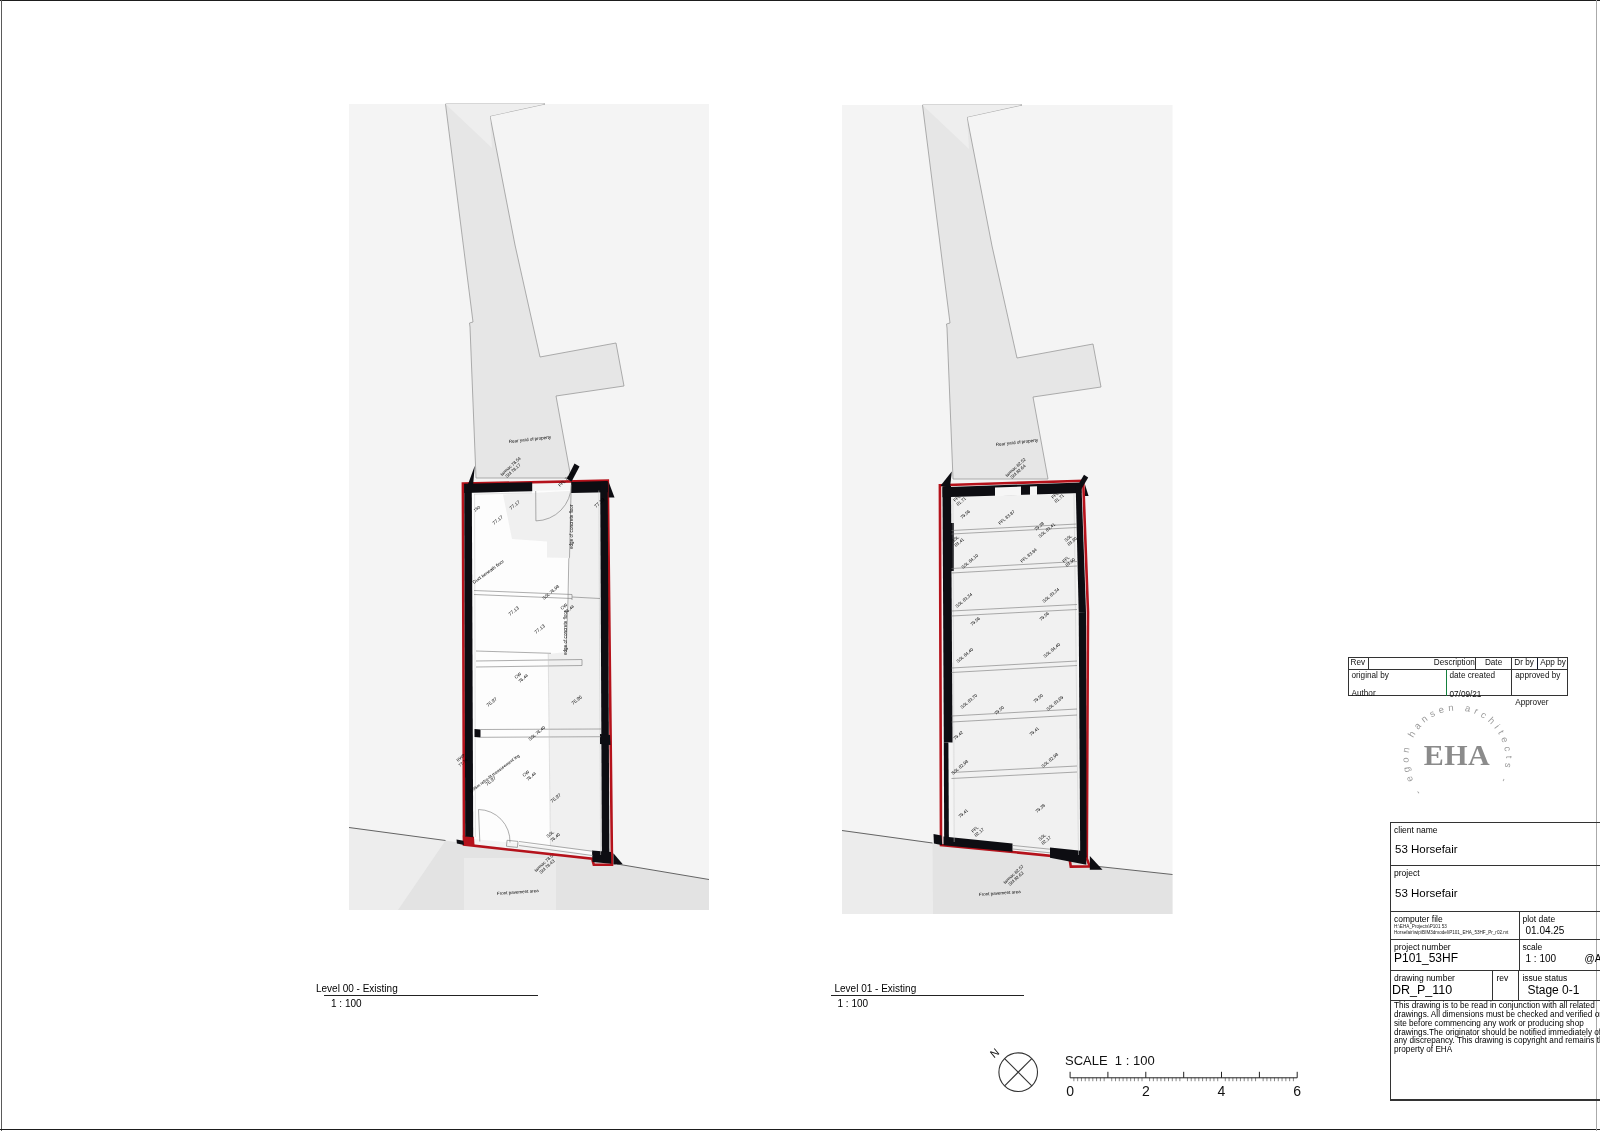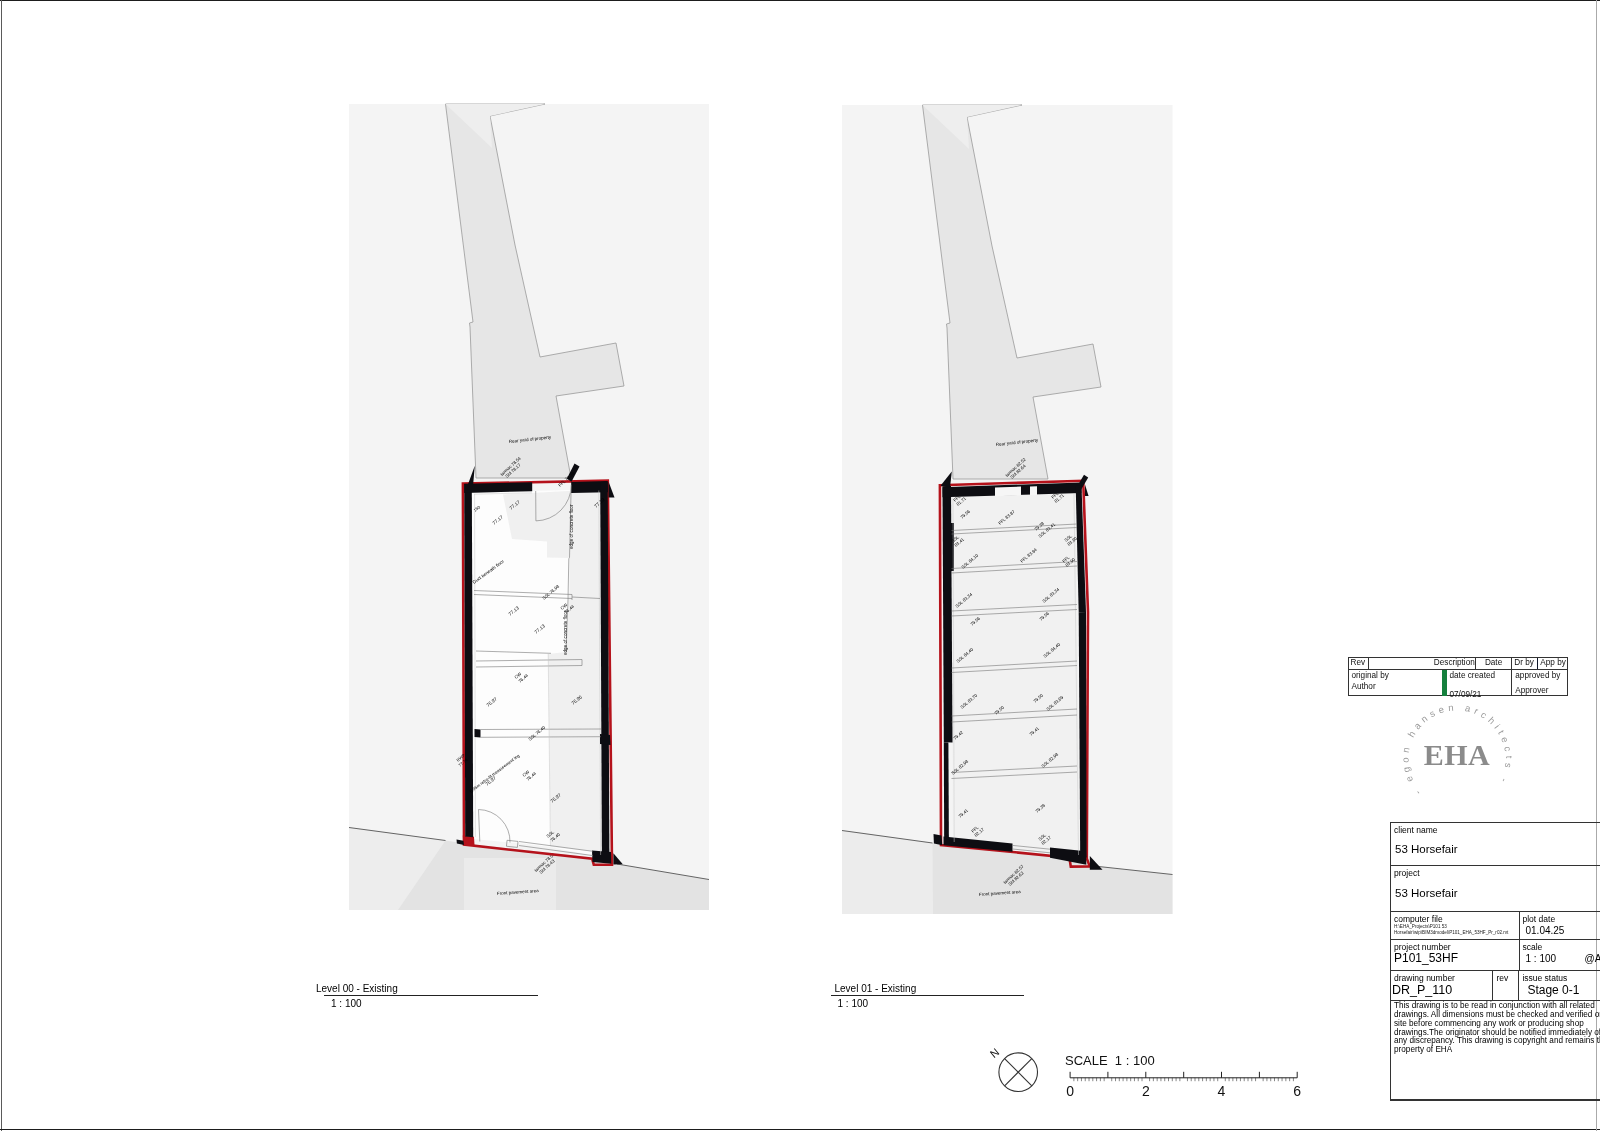--- a/index.html
+++ b/index.html
@@ -268,23 +268,23 @@
   </svg>
 <div class="abs" style="left:1347.5px;top:656.5px;width:220px;height:39px;box-sizing:border-box;border:1px solid #333;font-size:8.2px;color:#111;white-space:nowrap">
     <div style="display:flex;height:12px;border-bottom:1px solid #333;box-sizing:border-box">
       <div style="width:20px;border-right:1px solid #333;box-sizing:border-box;padding-left:2px;overflow:hidden">Rev</div>
       <div style="width:107.3px;border-right:1px solid #333;box-sizing:border-box;text-align:right;overflow:hidden">Description</div>
       <div style="width:36.5px;border-right:1px solid #333;box-sizing:border-box;text-align:center;overflow:hidden">Date</div>
       <div style="width:26px;border-right:1px solid #0f172a;box-sizing:border-box;padding-left:2px;overflow:hidden">Dr by</div>
       <div style="flex:1;padding-left:2px;overflow:hidden">App by</div>
     </div>
     <div style="display:flex;height:26px">
-      <div style="width:98px;border-right:5px solid #15803d;box-sizing:border-box;padding:1px 0 16px 3px">original by<br><span style="display:inline-block;margin-top:2px">Author</span></div>
+      <div style="width:98px;border-right:1px solid #15803d;box-sizing:border-box;padding:1px 0 16px 3px">original by<br><span style="display:inline-block;margin-top:9px">Author</span></div>
       <div style="width:65.8px;border-right:1px solid #333;box-sizing:border-box;padding:1px 0 0 3px">date created<br><span style="display:inline-block;margin-top:10px">07/09/21</span></div>
-      <div style="flex:1;padding:1px 0 0 3px">approved by<br><span style="display:inline-block;margin-top:6px">Approver</span></div>
+      <div style="flex:1;padding:1px 0 0 3px">approved by<br><span style="display:inline-block;margin-top:18px">Approver</span></div>
     </div>
   </div>
 <div class="abs" style="left:1390px;top:821.5px;width:221px;height:279px;box-sizing:border-box;border:1px solid #333;border-bottom:2px solid #333;color:#000">
     <div style="box-sizing:border-box;border-bottom:1px solid #333;position:relative;height:43.8px">
       <div style="position:absolute;left:3px;top:2px;font-size:8.5px">client name</div>
       <div style="position:absolute;left:4px;top:20px;font-size:11.5px">53 Horsefair</div>
     </div>
     <div style="box-sizing:border-box;border-bottom:1px solid #333;position:relative;height:45.4px">
       <div style="position:absolute;left:3px;top:2px;font-size:8.5px">project</div>
       <div style="position:absolute;left:4px;top:21px;font-size:11.5px">53 Horsefair</div>

